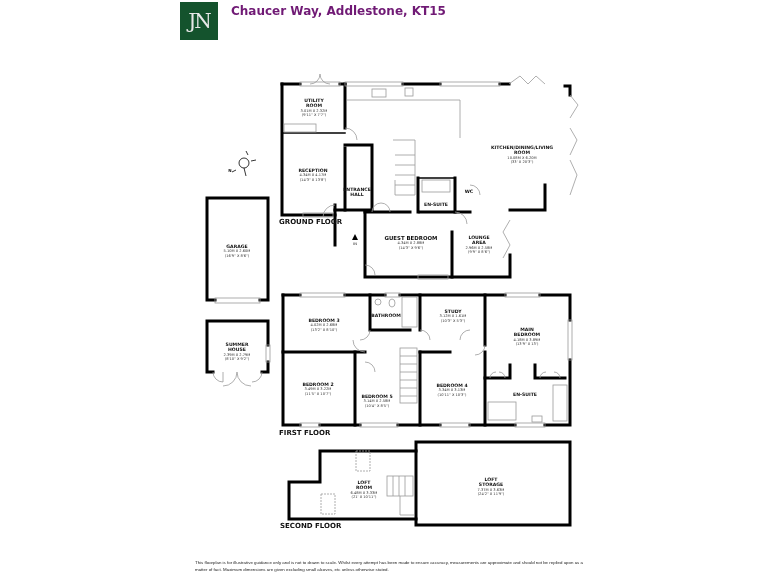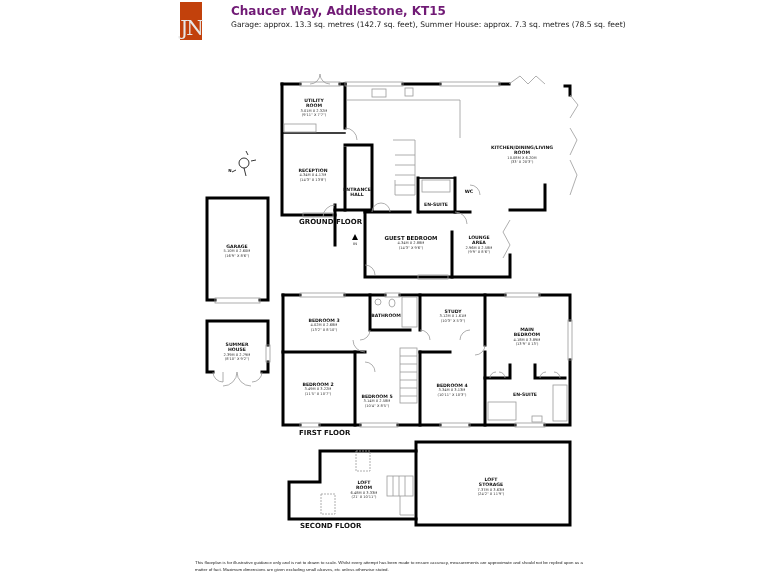--- a/index.html
+++ b/index.html
@@ -1,37 +1,36 @@
 <!DOCTYPE html>
 <html><head>
 <meta charset="utf-8">
 <style>
   html, body { margin: 0; padding: 0; background: #ffffff; }
   body { width: 768px; height: 576px; position: relative; overflow: hidden;
          font-family: "DejaVu Sans", sans-serif; color: #111; }
-  .logo { position: absolute; left: 180px; top: 2px; width: 22px; height: 38px; background: #c2410c;
+  .logo { position: absolute; left: 180px; top: 2px; width: 38px; height: 38px; background: #14532d;
           color: #e8e8e8; font-family: "DejaVu Serif", serif; font-size: 20px; letter-spacing: -2px;
-          display: flex; align-items: flex-end; justify-content: center; }
+          display: flex; align-items: center; justify-content: center; }
   .title { position: absolute; left: 231px; top: 4px; font-size: 12px; font-weight: bold; color: #701a75; }
   .areas { position: absolute; left: 231px; top: 20px; font-size: 7.6px; line-height: 10.2px; color: #222; }
   .plan { position: absolute; left: 0; top: 0; }
   .rlabel { position: absolute; font-size: 4.6px; font-weight: bold; text-align: center; line-height: 5.4px; color: #111; white-space: nowrap; transform: translateX(-50%); }
   .rdim { display: block; font-weight: normal; font-size: 3.6px; line-height: 4.4px; color: #333; }
-  .floor-label { position: absolute; font-size: 7px; font-weight: bold; color: #111; margin-left: 20px; }
+  .floor-label { position: absolute; font-size: 7px; font-weight: bold; color: #111; }
   .disclaimer { position: absolute; left: 195px; top: 560px; width: 395px; font-size: 4.4px; line-height: 6.6px; color: #222; font-family: "Liberation Sans", sans-serif; }
 </style>
 </head>
 <body>
 
 <div class="logo">
     <span>JN</span>
   </div>
 <div class="title">Chaucer Way, Addlestone, KT15</div>
 <div class="areas">
-  <div>Garage: approx. 13.3 sq. metres (142.7 sq. feet), Summer House: approx. 7.3 sq. metres (78.5 sq. feet)</div>
 </div>
 
 <svg class="plan" width="768" height="576" viewBox="0 0 768 576">
   <g fill="none" stroke="#000" stroke-width="3" stroke-linecap="square">
 
     <g>
       <polyline points="282,84 282,215 335,215"></polyline>
       <polyline points="282,84 300,84"></polyline>
       <polyline points="340,84 345,84"></polyline>
       <polyline points="403,84 440,84"></polyline>

